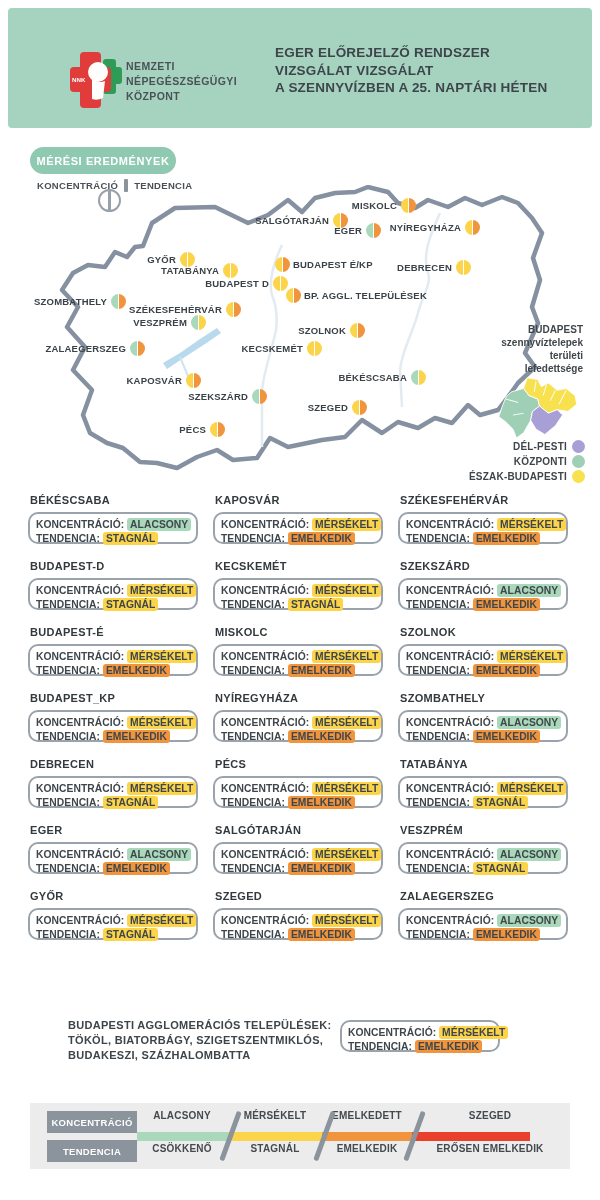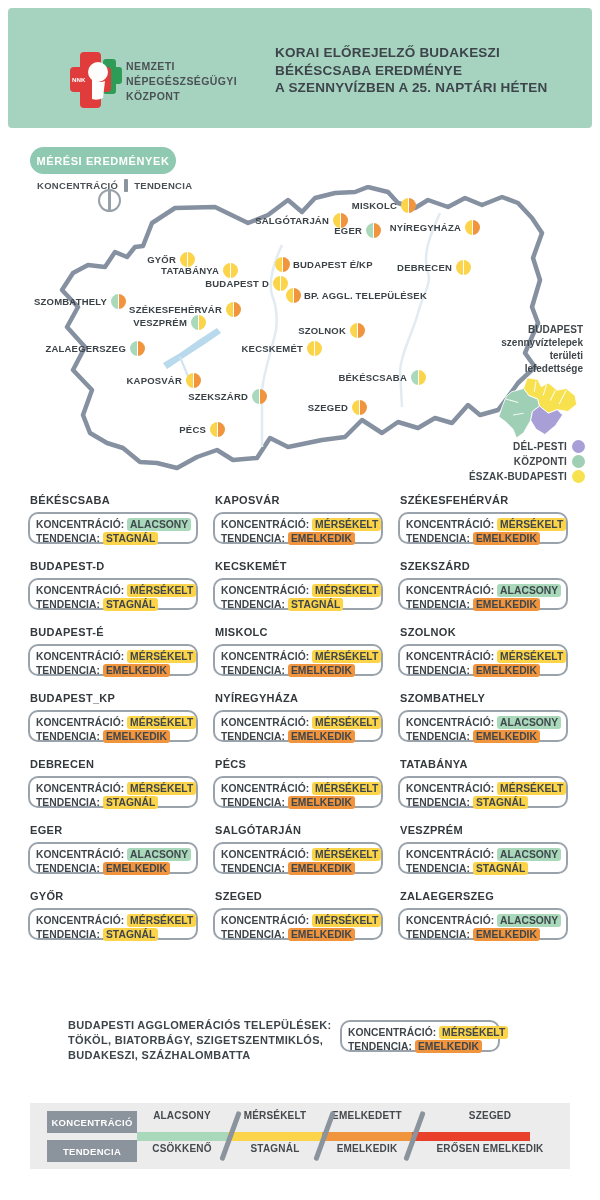--- a/index.html
+++ b/index.html
@@ -70,22 +70,22 @@
       <circle cx="30" cy="22" r="10" fill="#fdfdfb"></circle>
       <path d="M24,28 q6,6 13,3 l-2,17 q-6,3 -11,1 z" fill="#fdfdfb"></path>
       <text x="4" y="32" font-size="6.2" font-weight="bold" fill="#fff">NNK</text>
     </svg>
     <div class="org">
       <div>NEMZETI</div>
       <div>NÉPEGÉSZSÉGÜGYI</div>
       <div>KÖZPONT</div>
     </div>
     <div class="title">
-      <div>KORAI ELŐREJELZŐ BUDAKESZI</div>
-      <div>BÉKÉSCSABA EREDMÉNYE</div>
+      <div>EGER ELŐREJELZŐ RENDSZER</div>
+      <div>VIZSGÁLAT VIZSGÁLAT</div>
       <div>A SZENNYVÍZBEN A 25. NAPTÁRI HÉTEN</div>
     </div>
   </div>
 
   <div class="badge">MÉRÉSI EREDMÉNYEK</div>
   <div class="mlegend">
     <span>KONCENTRÁCIÓ</span>
     <span class="bar"></span>
     <span>TENDENCIA</span>
   </div>

